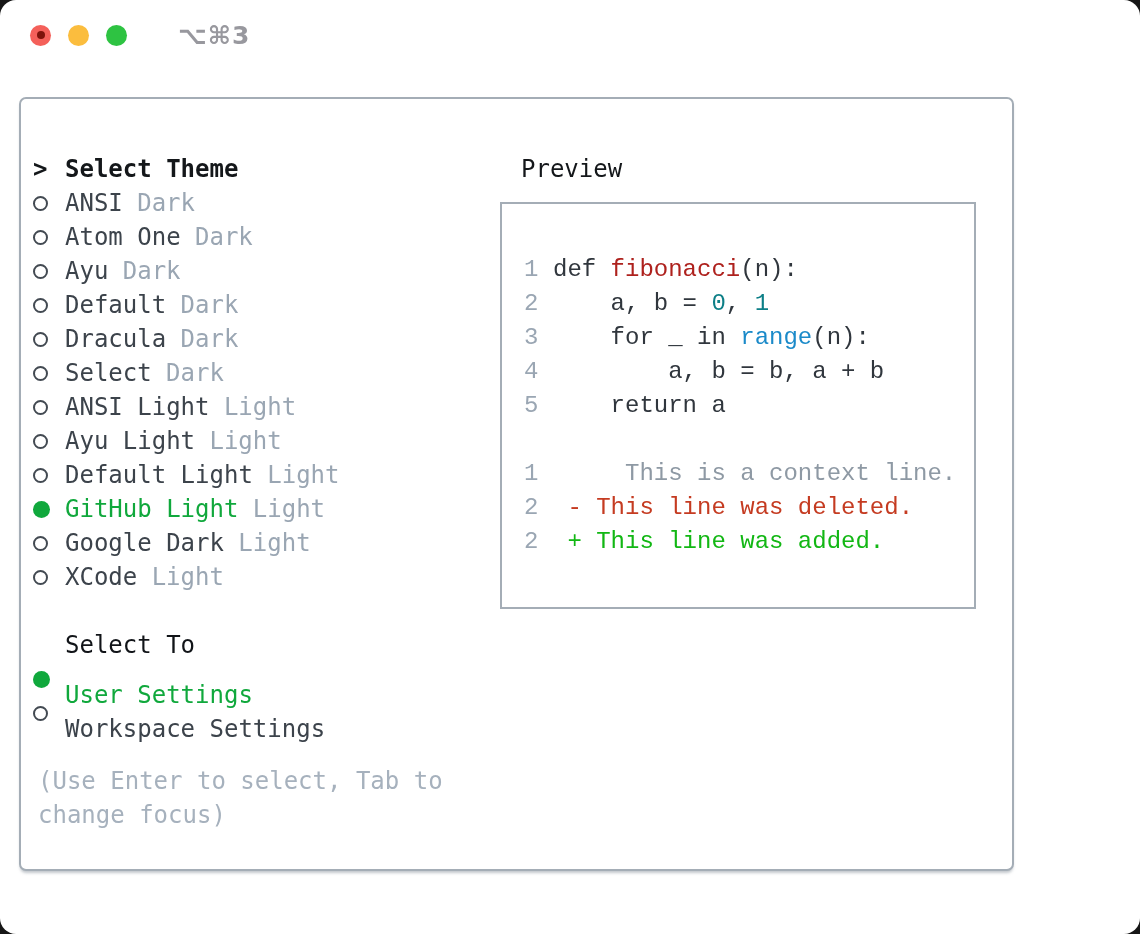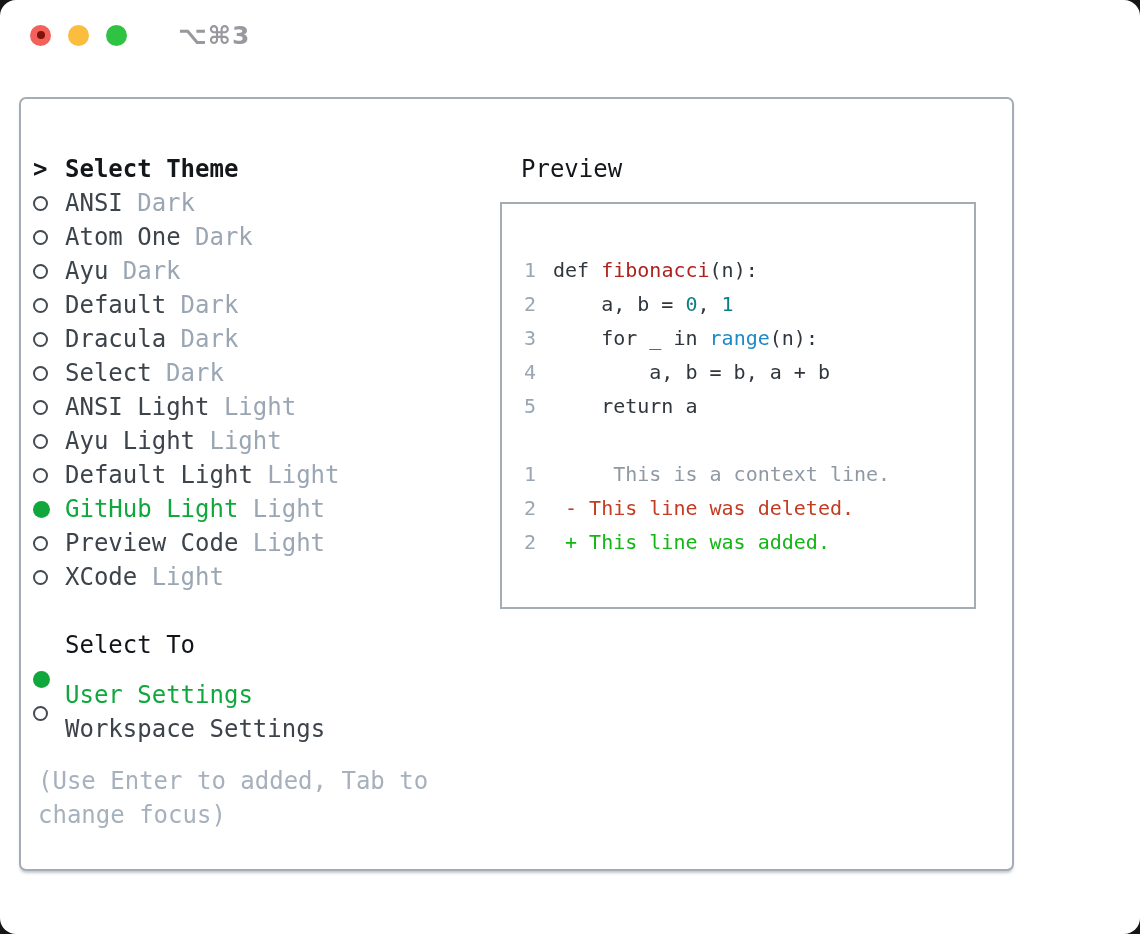--- a/index.html
+++ b/index.html
@@ -78,21 +78,21 @@
     font-weight:normal;color:var(--heading-black);padding-left:21px;}
   .preview-box{
     box-sizing:border-box;
     margin-top:16px;
     width:476px;height:407px;
     border:2px solid var(--panel-border);
     background:#fff;
     padding:49px 0 0 22px;
     overflow:hidden;
   }
-  .code-line{height:34px;font-size:20px;line-height:34px;white-space:pre;}
+  .code-line{height:34px;font-size:24px;line-height:34px;white-space:pre;font-family:Liberation Mono, monospace;}
   .lnum{display:inline-block;width:29px;color:var(--muted-gray);}
   .tok-code{color:var(--code-text);}
   .tok-function{color:var(--function-red);}
   .tok-number{color:var(--number-teal);}
   .tok-builtin{color:var(--builtin-blue);}
   .tok-context{color:#8e99a4;}
   .tok-deleted{color:var(--deleted-red);}
   .tok-added{color:var(--added-green);}
 </style>
 </head>
@@ -121,36 +121,36 @@
           <div class="row"><span class="icon-slot"><span class="radio"></span></span><span class="tname">ANSI</span><span class="tvariant">Dark</span></div>
           <div class="row"><span class="icon-slot"><span class="radio"></span></span><span class="tname">Atom One</span><span class="tvariant">Dark</span></div>
           <div class="row"><span class="icon-slot"><span class="radio"></span></span><span class="tname">Ayu</span><span class="tvariant">Dark</span></div>
           <div class="row"><span class="icon-slot"><span class="radio"></span></span><span class="tname">Default</span><span class="tvariant">Dark</span></div>
           <div class="row"><span class="icon-slot"><span class="radio"></span></span><span class="tname">Dracula</span><span class="tvariant">Dark</span></div>
           <div class="row"><span class="icon-slot"><span class="radio"></span></span><span class="tname">Select</span><span class="tvariant">Dark</span></div>
           <div class="row"><span class="icon-slot"><span class="radio"></span></span><span class="tname">ANSI Light</span><span class="tvariant">Light</span></div>
           <div class="row"><span class="icon-slot"><span class="radio"></span></span><span class="tname">Ayu Light</span><span class="tvariant">Light</span></div>
           <div class="row"><span class="icon-slot"><span class="radio"></span></span><span class="tname">Default Light</span><span class="tvariant">Light</span></div>
           <div class="row"><span class="icon-slot"><span class="radio sel"></span></span><span class="tname sel-text">GitHub Light</span><span class="tvariant">Light</span></div>
-          <div class="row"><span class="icon-slot"><span class="radio"></span></span><span class="tname">Preview Code</span><span class="tvariant">Light</span></div>
+          <div class="row"><span class="icon-slot"><span class="radio"></span></span><span class="tname">Google Dark</span><span class="tvariant">Light</span></div>
           <div class="row"><span class="icon-slot"><span class="radio"></span></span><span class="tname">XCode</span><span class="tvariant">Light</span></div>
         </div>
 
       <div class="apply-block">
         <div class="row">
           <span class="icon-slot"></span>
           <span class="apply-title">Select To</span>
         </div>
         <div id="apply-list">
             <div class="row"><span class="icon-slot"><span class="radio sel"></span></span><span class="opt-label sel-text">User Settings</span></div>
             <div class="row"><span class="icon-slot"><span class="radio"></span></span><span class="opt-label">Workspace Settings</span></div>
           </div>
       </div>
 
-      <div class="hint">(Use Enter to added, Tab to change focus)</div>
+      <div class="hint">(Use Enter to select, Tab to change focus)</div>
     </div>
 
     <div class="right-col">
       <div class="preview-title">Preview</div>
       <div class="preview-box">
         <div id="code-pre">
             <div class="code-line"><span class="lnum">1</span><span class="tok-code">def </span><span class="tok-function">fibonacci</span><span class="tok-code">(n):</span></div>
             <div class="code-line"><span class="lnum">2</span><span class="tok-code">    a, b = </span><span class="tok-number">0</span><span class="tok-code">, </span><span class="tok-number">1</span></div>
             <div class="code-line"><span class="lnum">3</span><span class="tok-code">    for _ in </span><span class="tok-builtin">range</span><span class="tok-code">(n):</span></div>
             <div class="code-line"><span class="lnum">4</span><span class="tok-code">        a, b = b, a + b</span></div>

